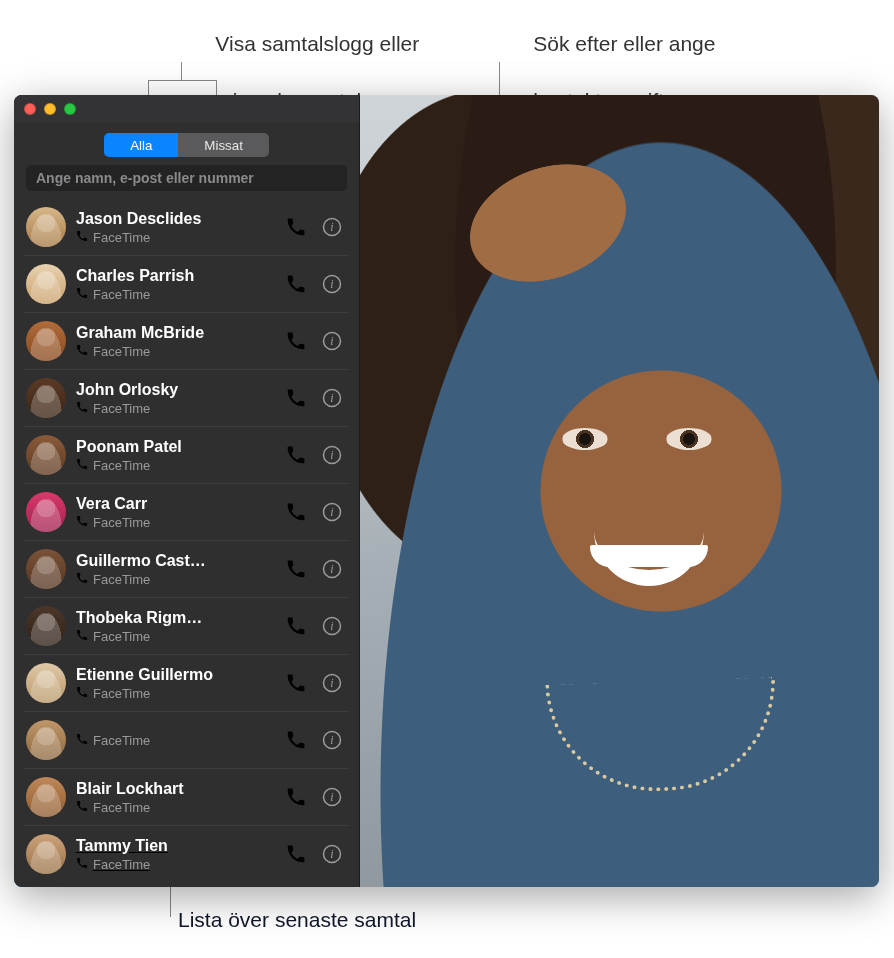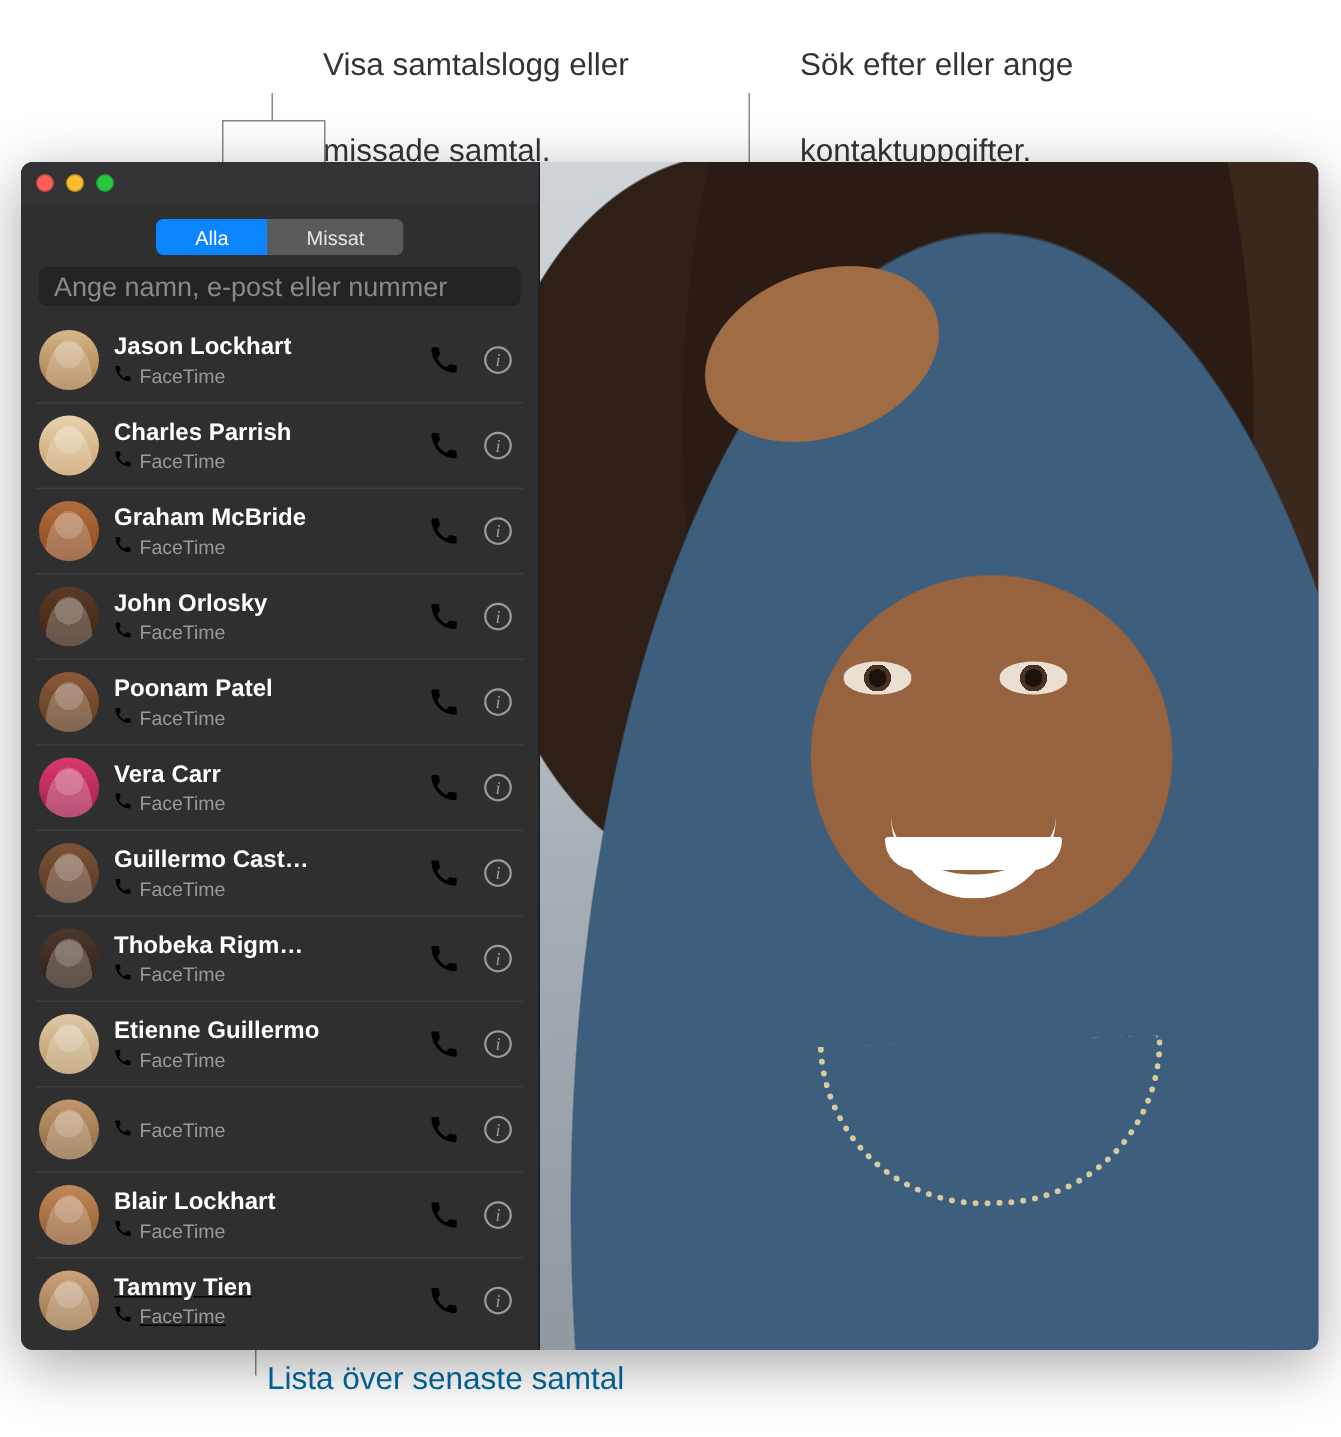--- a/index.html
+++ b/index.html
@@ -31,27 +31,27 @@
   .leader {
     position: absolute;
     background: #888;
   }
   .leader-h { height: 1px; }
   .leader-v { width: 1px; }
 
   
   .window {
     position: absolute;
-    top: 108px;
+    top: 95px;
     left: 14px;
     width: 865px;
     height: 792px;
     border-radius: 8px;
     overflow: hidden;
-    background: #8b5cf6;
+    background: #0369a1;
     box-shadow: 0 10px 40px rgba(0,0,0,0.35);
     display: flex;
   }
 
   
   .sidebar {
     width: 346px;
     background: #2f2f30;
     display: flex;
     flex-direction: column;
@@ -100,23 +100,24 @@
 
   
   .search-wrap { padding: 0 12px 8px; }
   .search-input {
     width: 100%;
     height: 26px;
     background: #232324;
     border: none;
     border-radius: 5px;
     color: #d0d0d0;
-    font-size: 18px;
+    font-size: 14px;
     padding: 0 10px;
     outline: none;
+    font-weight: bold;
   }
   .search-input::placeholder { color: #8a8a8d; }
 
   
   .call-list {
     flex: 1;
     overflow-y: auto;
     padding: 0 10px;
   }
   .call-row {
@@ -232,21 +233,21 @@
     transform:rotate(-20deg);
     border-radius:50%;
   }
 
   
   .callout-bottom {
     position: absolute;
     left: 178px;
     top: 908px;
     font-size: 21px;
-    color: #0369a1;
+    color: #0f172a;
   }
   .arrow-right {
     position:absolute;
     display:flex; align-items:center;
   }
   .arrow-right .stem{ height:1px; background:#888; }
   .arrow-right .head{
     width:0; height:0; border-left:8px solid #888;
     border-top:5px solid transparent; border-bottom:5px solid transparent;
   }
@@ -297,21 +298,21 @@
     </div>
 
     <div class="search-wrap">
       <input class="search-input" type="text" placeholder="Ange namn, e-post eller nummer" style="">
     </div>
 
     <div class="call-list" id="call-list">
         <div class="call-row">
     <div class="avatar c0"></div>
     <div class="call-text">
-      <div class="call-name">Jason Lockhart</div>
+      <div class="call-name">Jason Desclides</div>
       <div class="call-sub">
         <span class="mini-phone">
           <svg viewBox="0 0 24 24">
                   <use href="#phone-glyph"></use>
                 </svg>
         </span>
         <span>FaceTime</span>
       </div>
     </div>
     <div class="row-actions">

